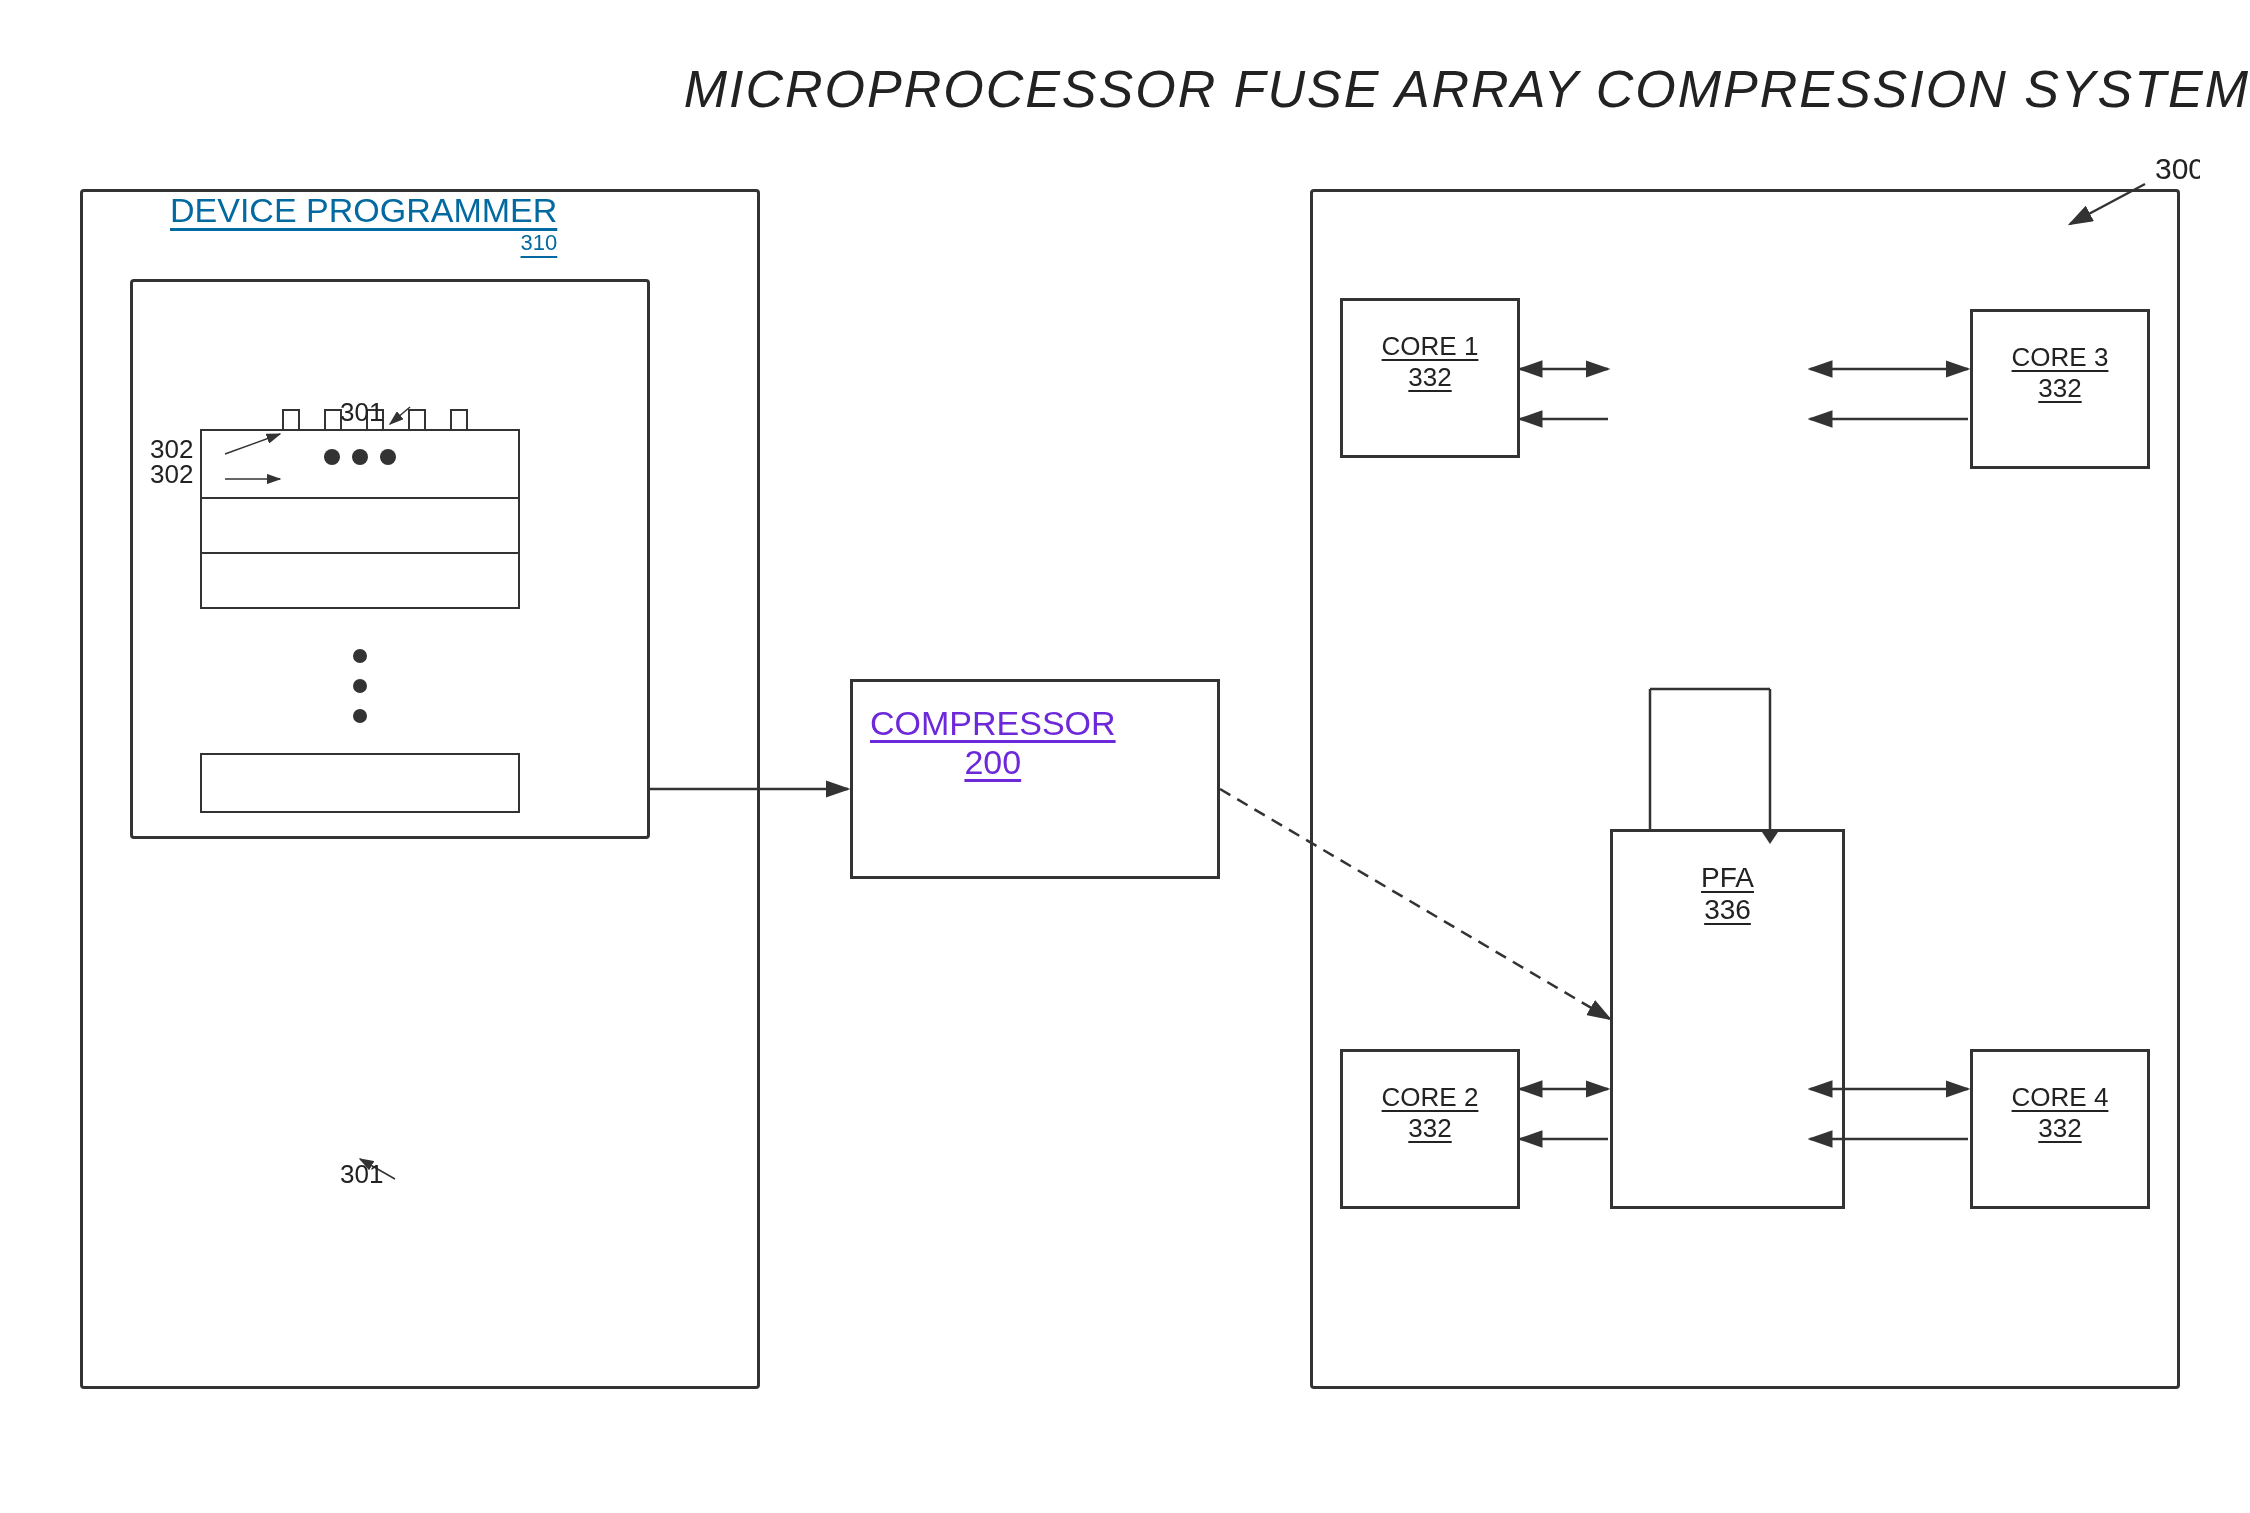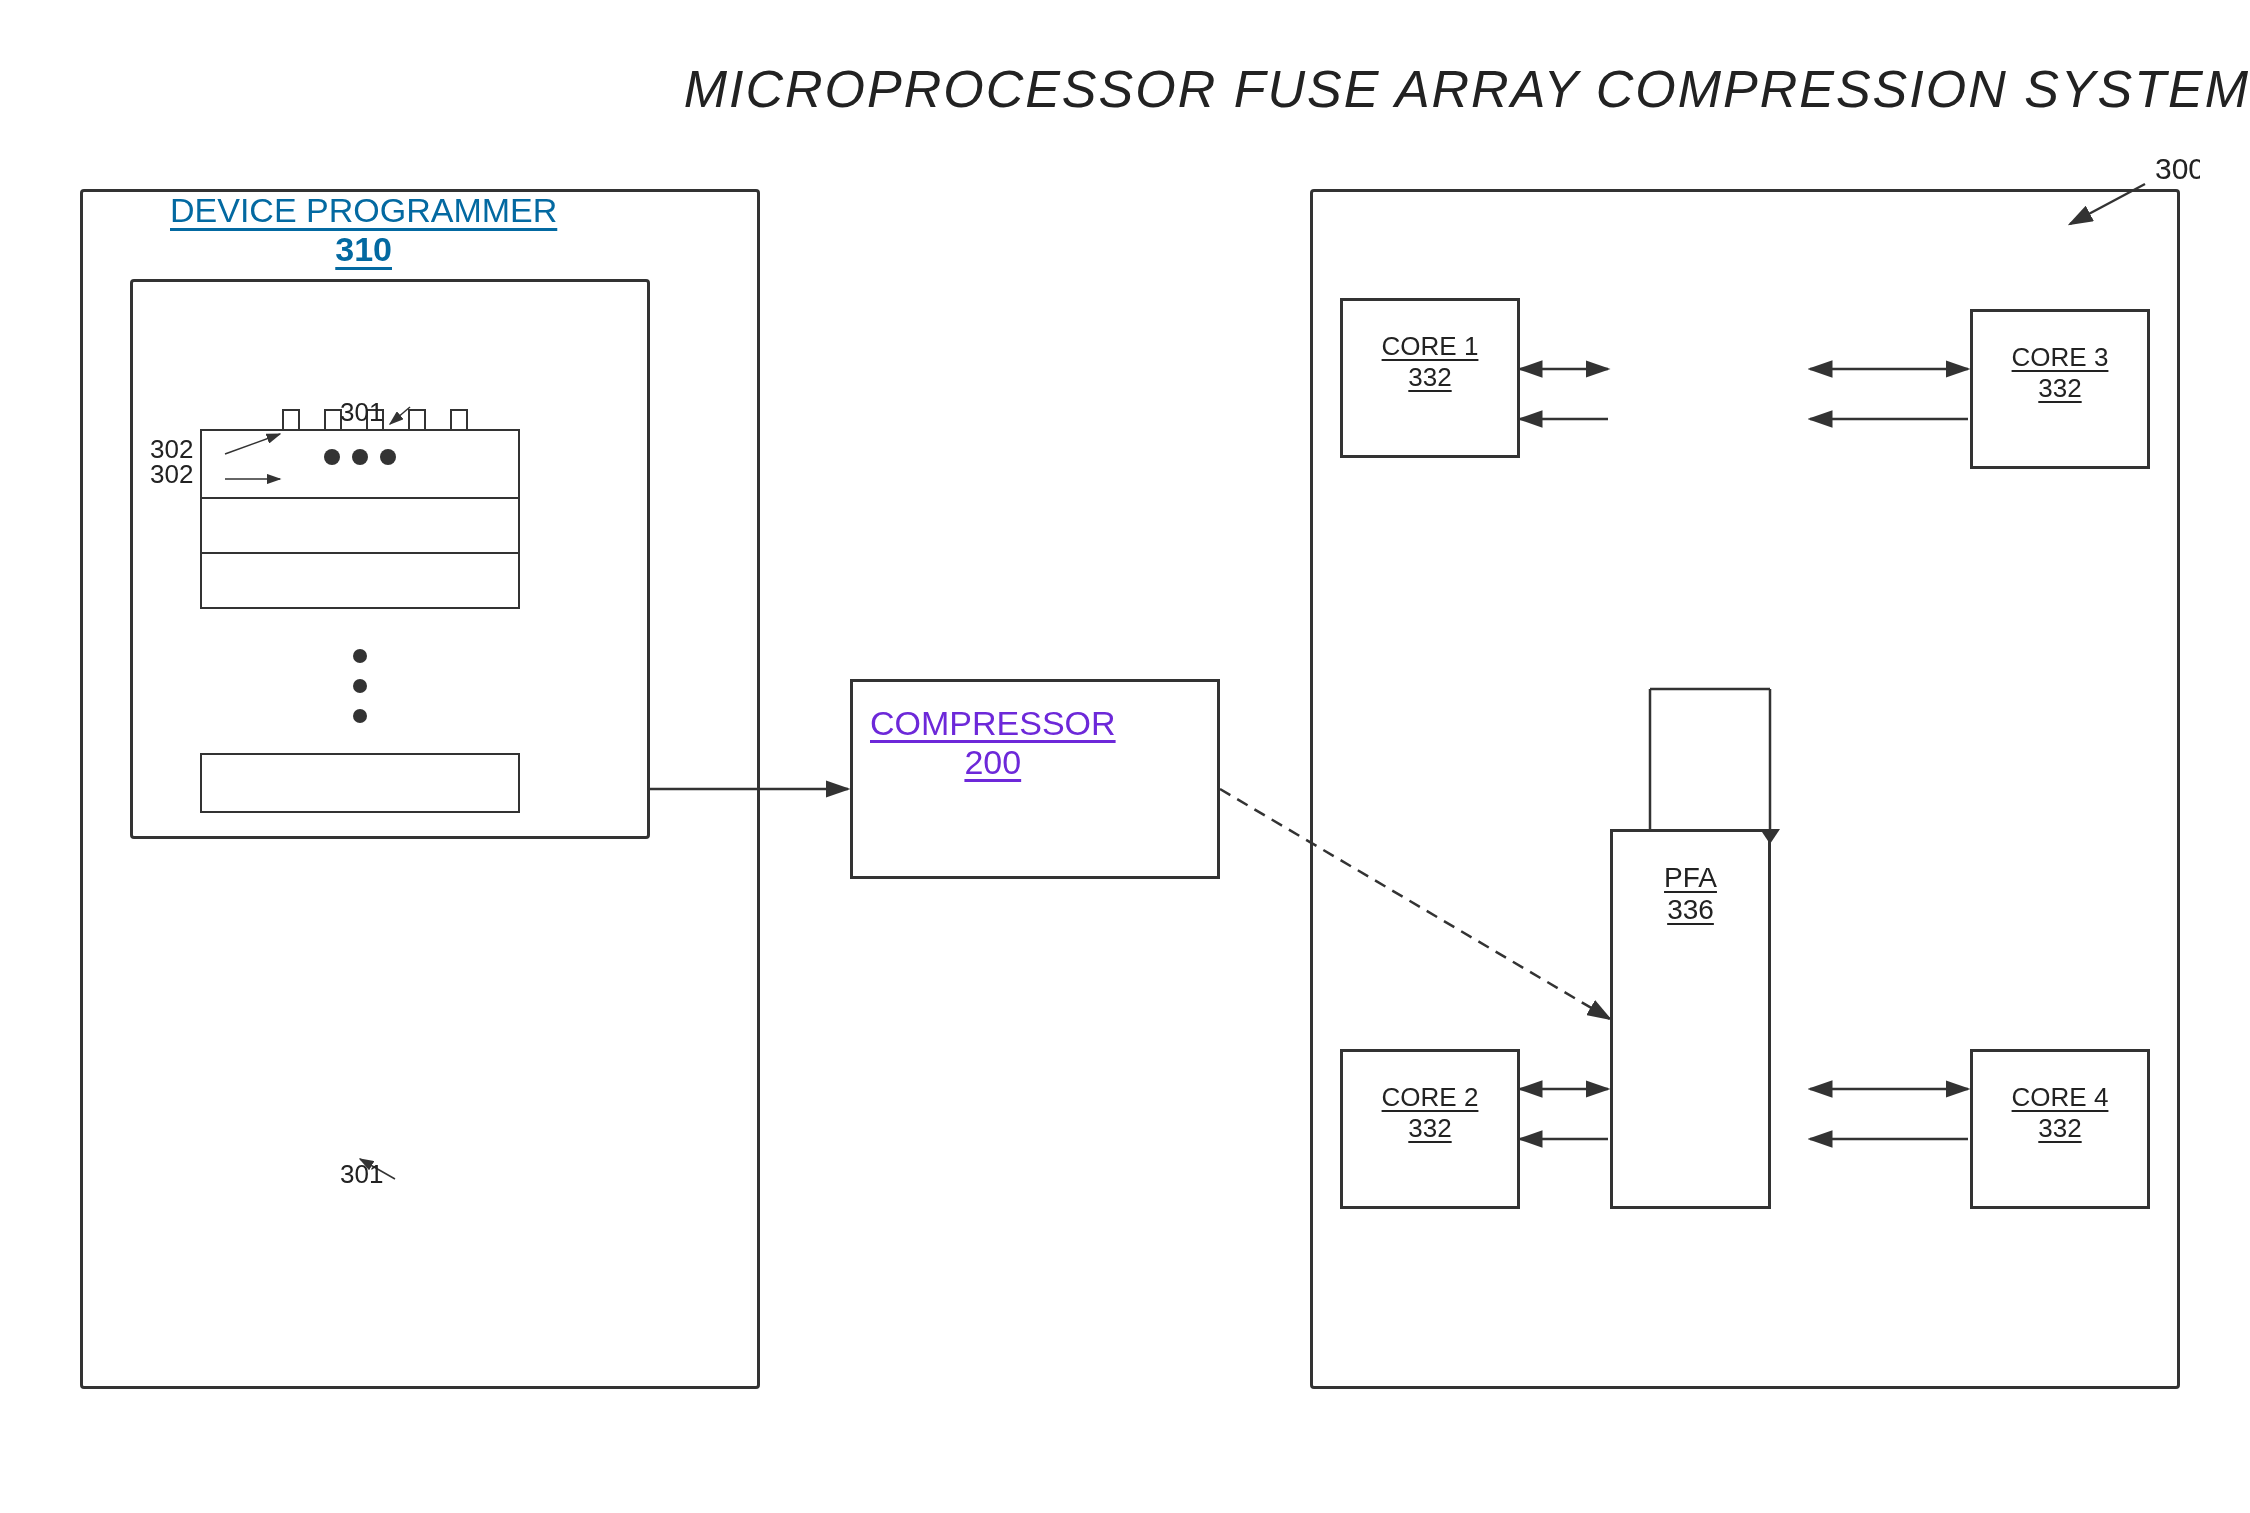--- a/index.html
+++ b/index.html
@@ -46,23 +46,22 @@
       top: 30px;
       font-size: 34px;
       text-align: center;
       color: #0369a1;
       text-decoration: underline;
       text-underline-offset: 6px;
       margin-top: 12px;
     }
     .device-programmer-num {
       display: block;
-      text-align: center;
-      font-size: 34px;
-      font-weight: bold;
+      text-align: right;
+      font-size: 22px;
     }
 
     
     .vfa-box {
       position: absolute;
       left: 80px;
       top: 130px;
       width: 520px;
       height: 560px;
       border: 3px solid #333;
@@ -304,21 +303,21 @@
       display: block;
       text-align: center;
       font-size: 28px;
     }
 
     
     .pfa-box {
       position: absolute;
       left: 1560px;
       top: 680px;
-      width: 161px;
+      width: 235px;
       height: 380px;
       border: 3px solid #333;
     }
     .pfa-label {
       font-size: 28px;
       color: #222;
       text-align: center;
       text-decoration: underline;
       text-underline-offset: 4px;
       padding-top: 30px;

